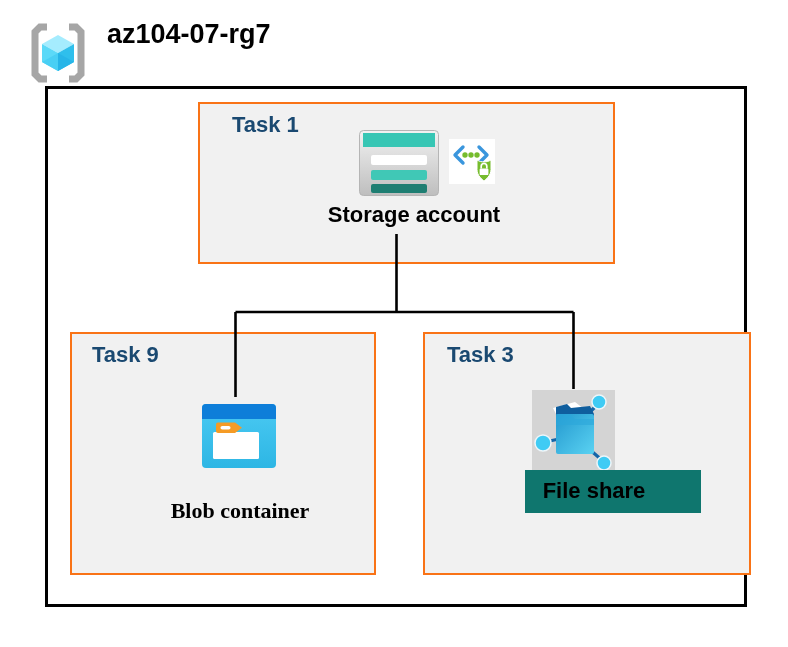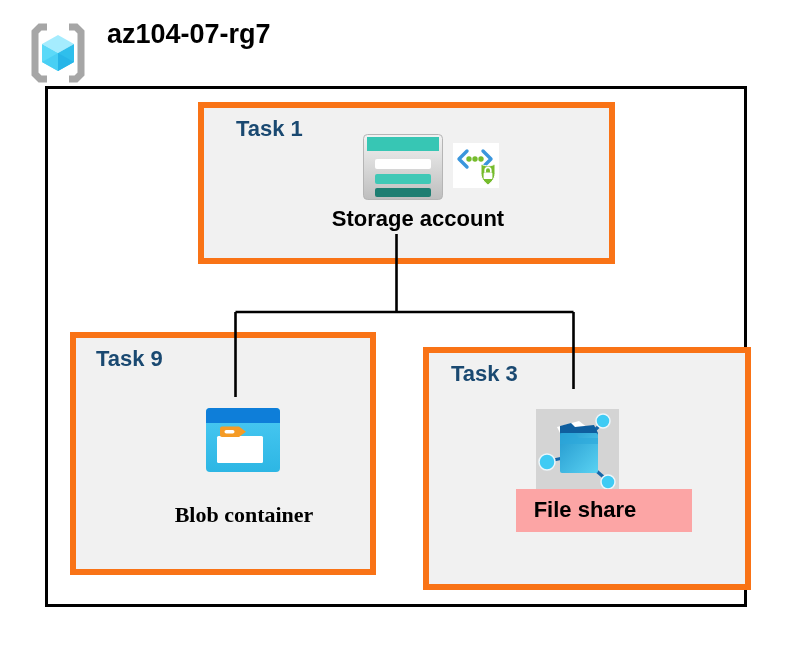--- a/index.html
+++ b/index.html
@@ -6,40 +6,40 @@
   .canvas{
     position:relative;width:788px;height:647px;background:#ffffff;
     font-family:"Liberation Sans", sans-serif;overflow:hidden;
   }
   .abs{position:absolute;}
   
   .rg-icon{left:27px;top:23px;width:62px;height:60px;}
   .rg-title{left:107px;top:19px;font-size:27px;font-weight:bold;color:#000;letter-spacing:0px;}
   
   .outer-box{left:45px;top:86px;width:702px;height:521px;border:3px solid #000;box-sizing:border-box;background:#fff;}
-  .task-box{background:#F1F1F1;border:6px solid #f97316;box-sizing:border-box;z-index:2;}
+  .task-box{background:#F1F1F1;border:2px solid #f97316;box-sizing:border-box;z-index:2;}
   .task1{left:198px;top:102px;width:417px;height:162px;}
   .task2{left:70px;top:332px;width:306px;height:243px;}
-  .task3{left:423px;top:332px;width:328px;height:243px;margin-top:15px;}
+  .task3{left:423px;top:332px;width:328px;height:243px;}
   .task-label{position:absolute;font-size:22px;font-weight:bold;color:#1A4971;}
   .t1-label{left:32px;top:8px;}
   .t2-label{left:20px;top:8px;}
   .t3-label{left:22px;top:8px;}
   .item-label{position:absolute;font-size:22px;font-weight:bold;color:#000;text-align:center;}
   .storage-label{left:0;top:98px;width:396px;margin-left:16px;}
   .blob-label{left:18px;top:164px;width:300px;font-family:Liberation Serif, serif;}
   
   .storage-icon{left:159px;top:26px;width:80px;height:66px;}
   .sas-icon{left:249px;top:35px;width:46px;height:45px;background:#fff;}
   
   .blob-icon{left:130px;top:70px;width:74px;height:64px;}
   
   .fs-icon-bg{left:107px;top:56px;width:83px;height:80px;background:#D4D4D4;}
   .fs-icon{left:0px;top:0px;width:83px;height:80px;}
-  .fs-label-bg{left:87px;top:136px;width:176px;height:43px;background:#fca5a5;}
+  .fs-label-bg{left:100px;top:136px;width:176px;height:43px;background:#0f766e;}
   .fs-label{left:0;top:8px;width:138px;font-size:22px;font-weight:bold;color:#000;text-align:center;position:absolute;}
   
   .connectors{left:0;top:0;width:788px;height:647px;z-index:3;pointer-events:none;}
 </style>
 </head>
 <body>
 
 <div class="canvas">
 
   <svg class="abs rg-icon" viewBox="0 0 62 60">

